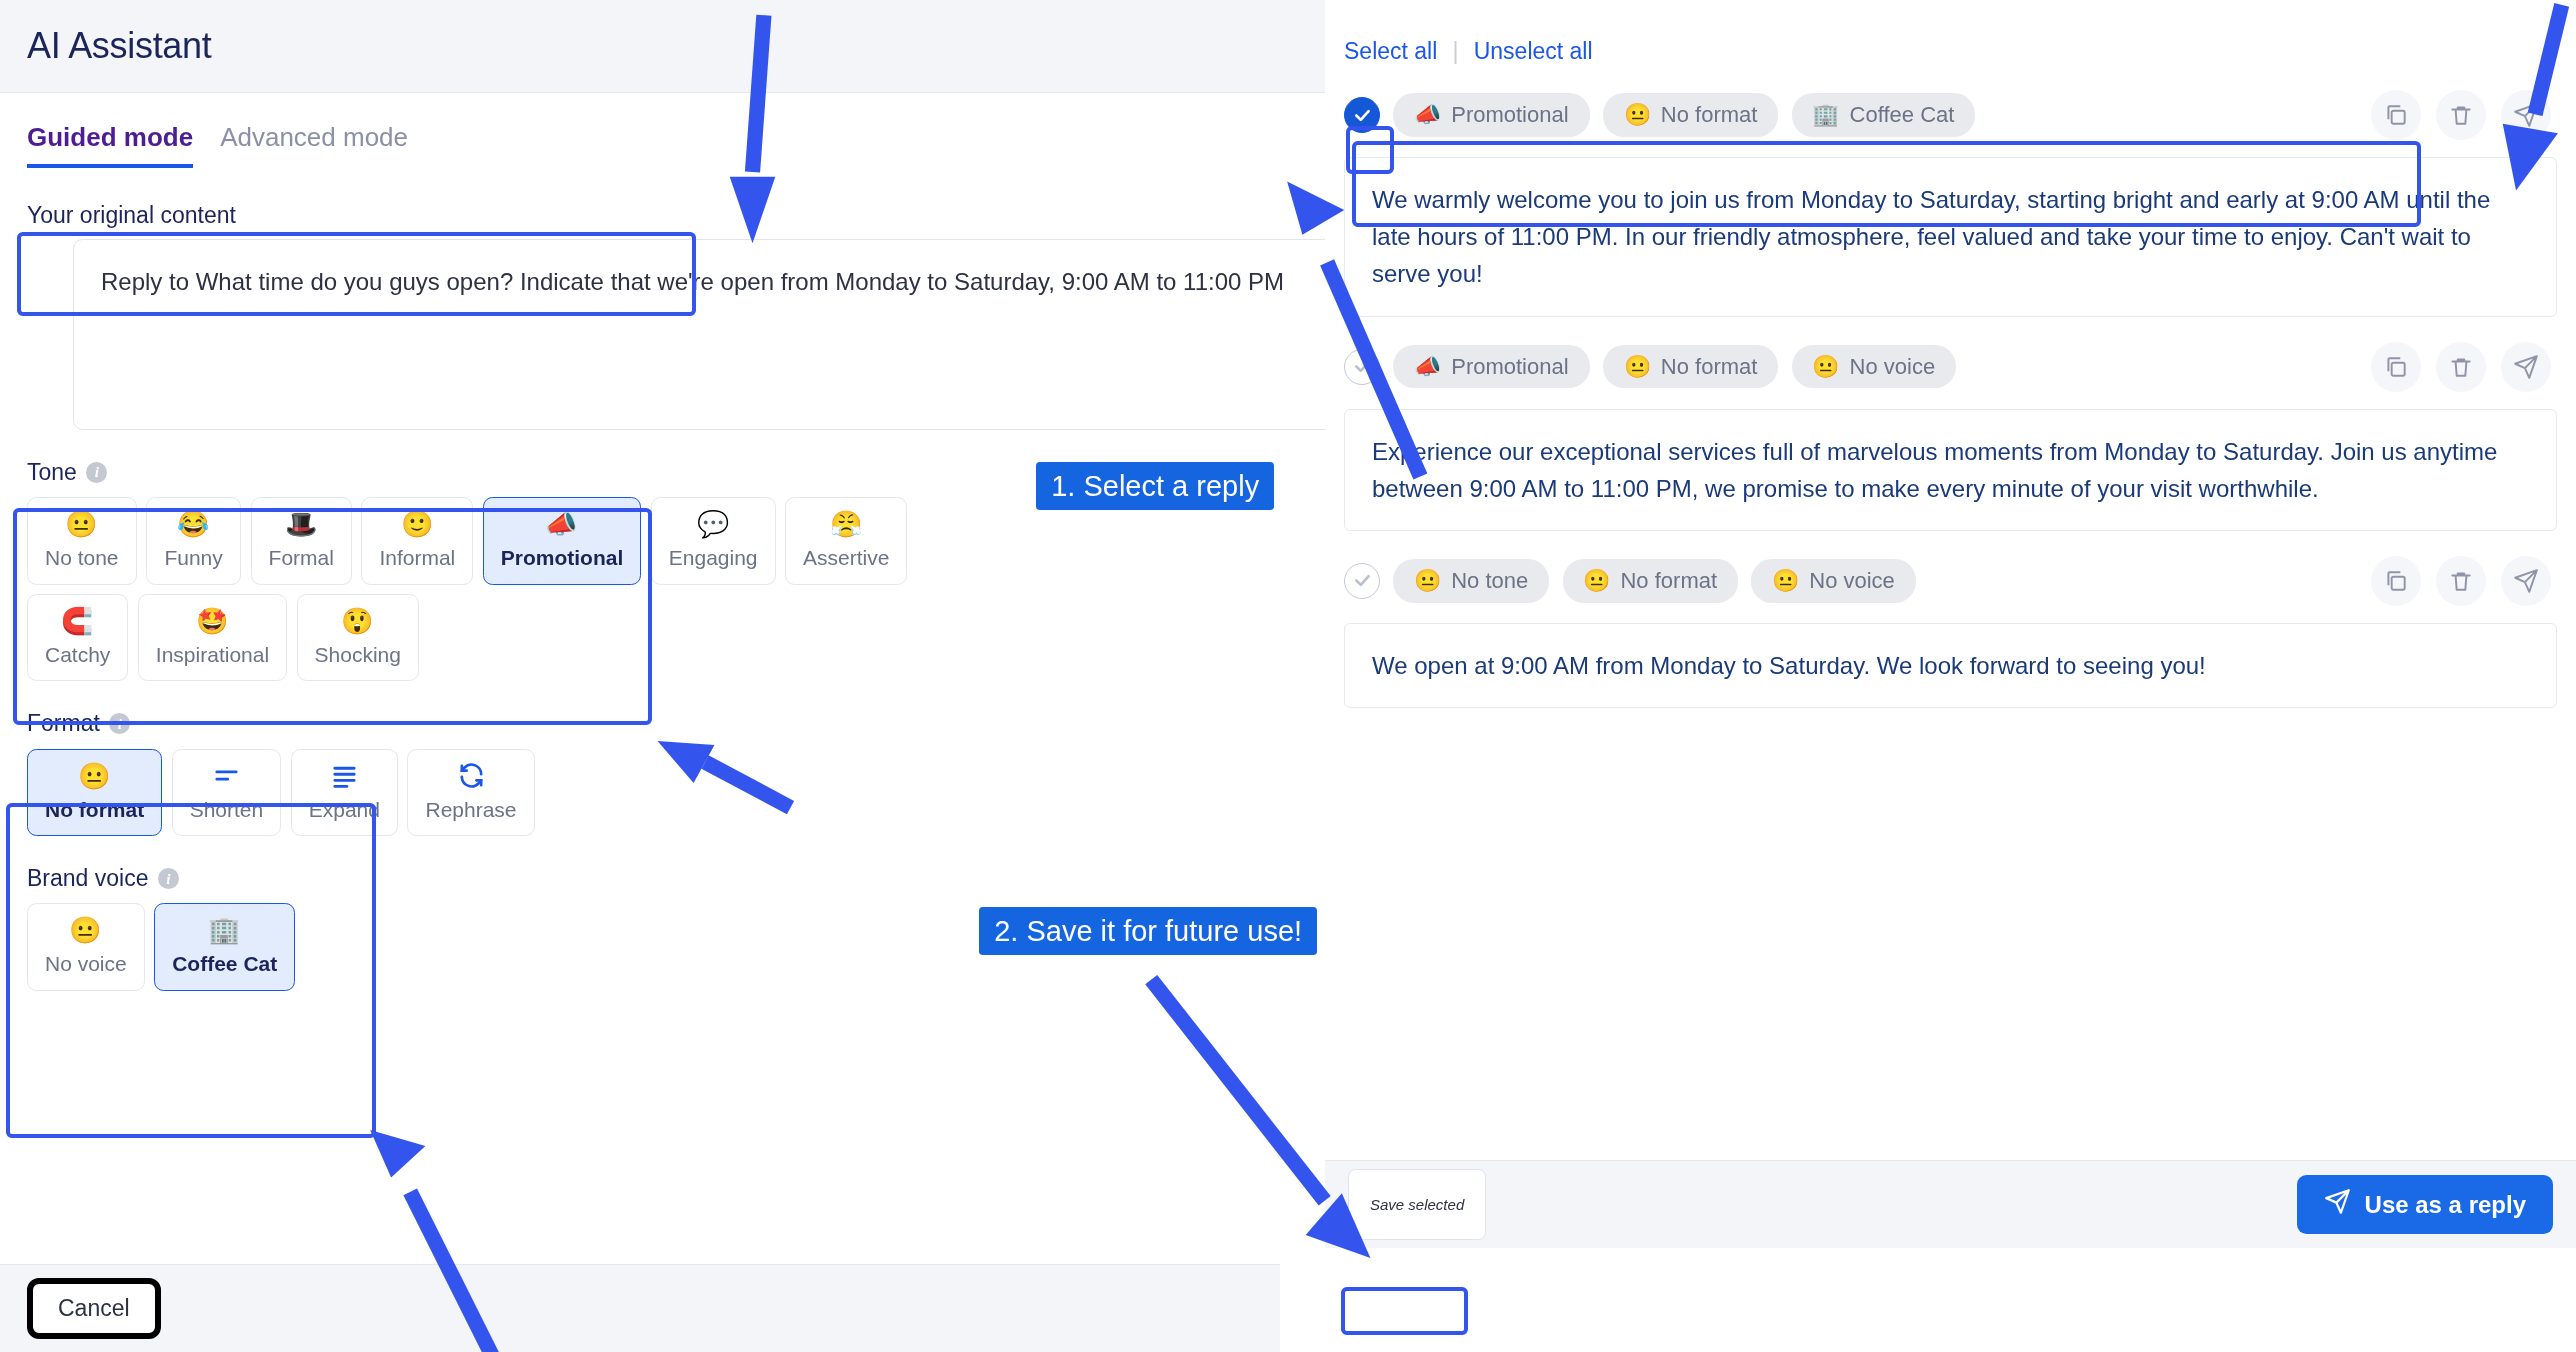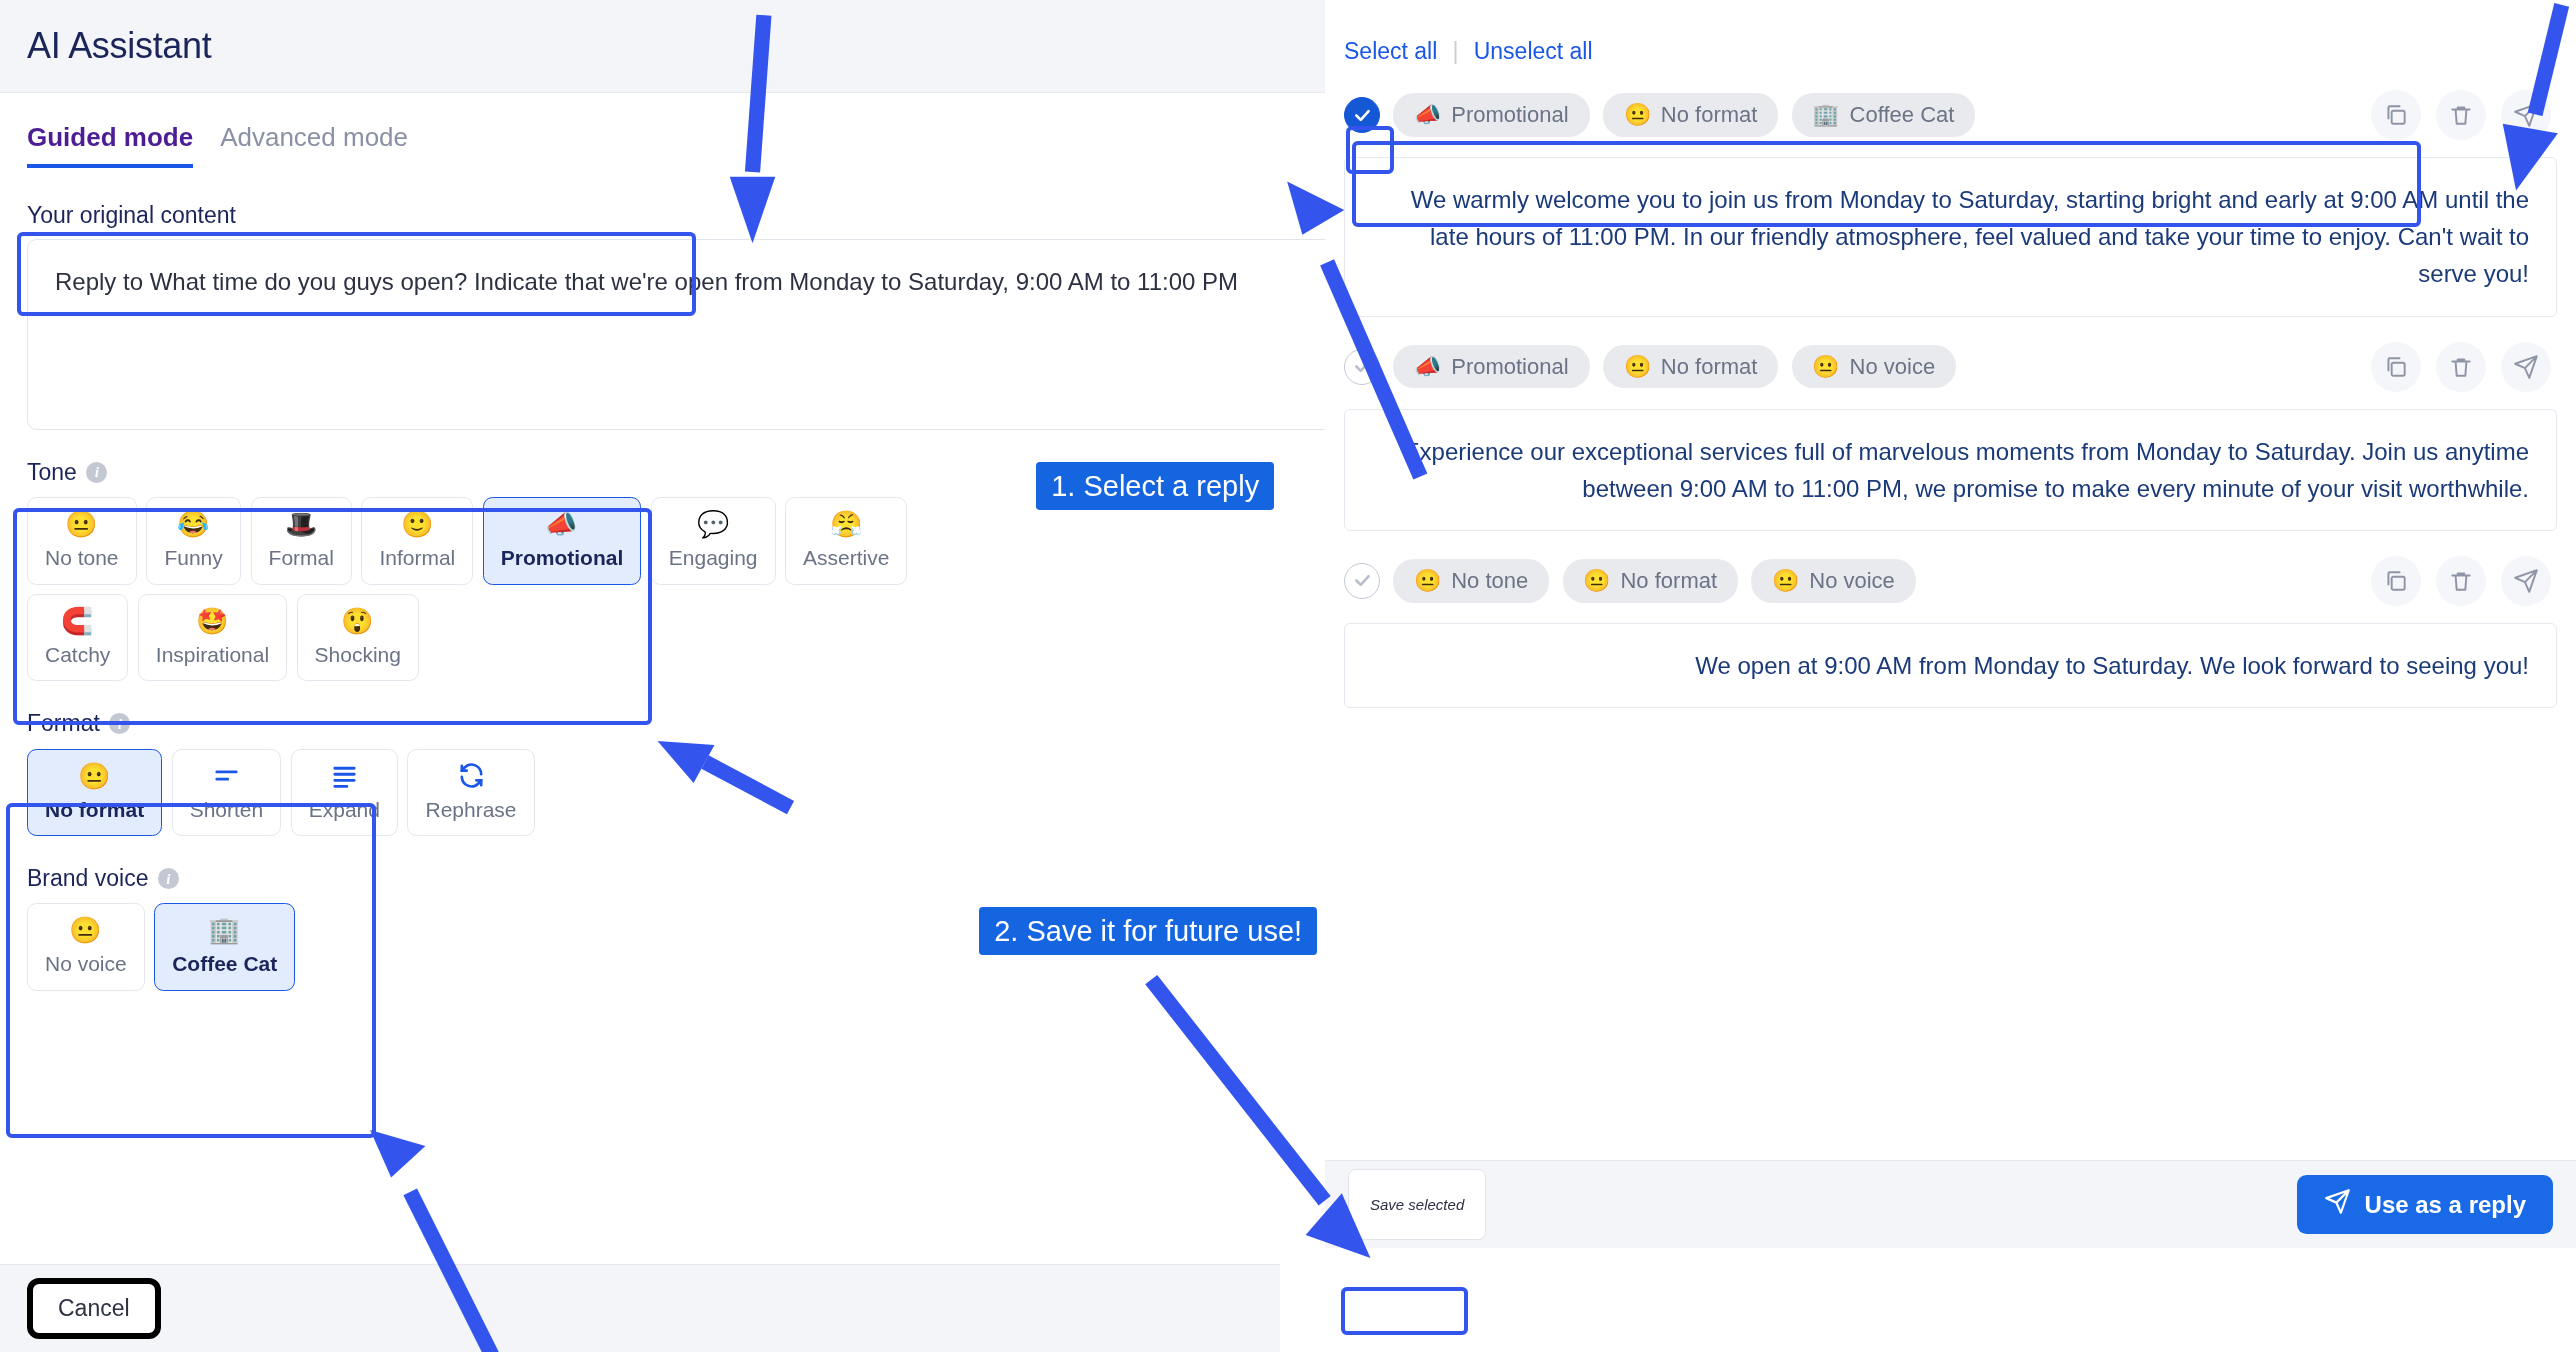--- a/index.html
+++ b/index.html
@@ -24,21 +24,21 @@
 
   .tabs { display: flex; gap: 27px; padding: 29px 27px 0 27px; }
   .tab { font-size: 26px; color: #8a91a6; padding-bottom: 11.4px; cursor: pointer; }
   .tab.active { color: #4c1d95; font-weight: 700; border-bottom: 4.8px solid #1a56e8; }
 
   .field-label { font-size: 23px; color: #1b2559; padding: 34px 0 9.5px 27px; }
 
   .content-wrap { position: relative; margin: 0 27px; }
   .content-box {
     border: 1px solid #e2e5ec; border-radius: 9.5px;
-    min-height: 191px; padding: 23px 27px; background: #fff;
+    min-height: 191px; padding: 23px 27px; background: #fff; margin-left: 46px;
   }
   .content-text { font-size: 24px; line-height: 1.55; color: #2d3142; }
   .clear-x {
     position: absolute; right: 13.3px; top: -13.3px; font-size: 29px;
     color: #9aa0b0; cursor: pointer; line-height: 1;
   }
 
   .section-label {
     display: flex; align-items: center; gap: 9.5px;
     font-size: 23px; color: #1b2559; padding: 29px 0 11.4px 27px;
@@ -70,21 +70,21 @@
     display: flex; align-items: center; padding-left: 27px;
   }
   .btn-cancel {
     background: #fff; border: 6px solid #000000; border-radius: 12px;
     padding: 11.4px 25px; font-size: 23px; color: #2d3142; cursor: pointer;
   }
 
   
   .right-panel {
     position: absolute; left: 1325px; top: 0; width: 1251px; height: 1248px;
-    background: #ffffff; overflow: hidden; text-align: right;
+    background: #ffffff; overflow: hidden;
   }
   .select-bar {
     display: flex; align-items: center; gap: 15.2px;
     padding: 38px 0 0 19px; font-size: 23px;
   }
   .select-link { color: #1a56e8; cursor: pointer; }
   .select-sep { color: #c9cdd8; }
 
   .reply-card { margin: 25px 19px 0 19px; }
   .reply-head { display: flex; align-items: center; gap: 13.3px; }

